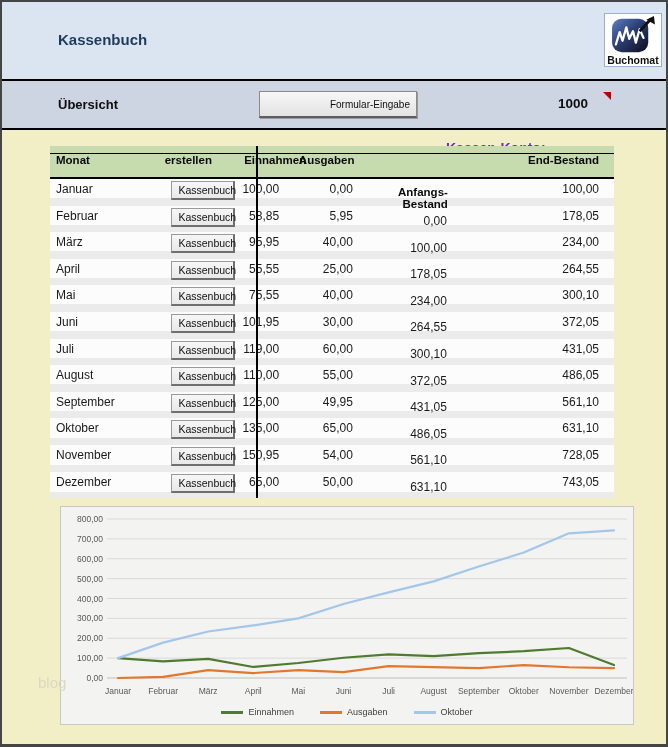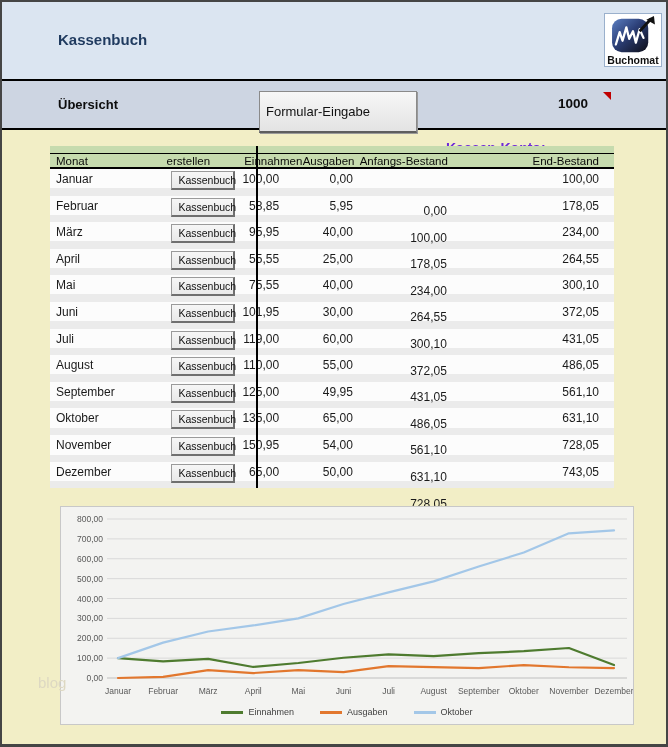--- a/index.html
+++ b/index.html
@@ -12,35 +12,35 @@
   #title{position:absolute;left:56px;top:29px;font-size:15px;font-weight:bold;color:#1f3a5f;}
   #logo{position:absolute;right:4px;top:11px;width:58px;height:54px;background:#fff;
         border:1px solid #9ab0cc;display:flex;flex-direction:column;align-items:center;}
   #logo svg{margin-top:1px;}
   #logo-caption{font-size:10.5px;font-weight:bold;color:#111;line-height:11px;}
 
   
   #tbar{position:absolute;left:0;top:77px;width:100%;height:51px;background:#cdd5e2;
         border-top:2px solid #000;border-bottom:2px solid #000;}
   #view-label{position:absolute;left:56px;top:16px;font-size:13px;font-weight:bold;color:#0d0d0d;}
-  #form-btn{position:absolute;left:257px;top:10px;width:158px;height:42px;
+  #form-btn{position:absolute;left:257px;top:10px;width:158px;height:27px;
         background:linear-gradient(#f7f7f7,#e3e3e3);border:1px solid #8a8a8a;
         border-bottom:2px solid #5e5e5e;box-shadow:1px 1px 0 #9a9a9a;
-        font-size:13px;color:#111;text-align:left;line-height:24px;cursor:pointer;}
+        font-size:10px;color:#111;text-align:right;line-height:24px;cursor:pointer;}
   #acct-label{position:absolute;left:444px;top:15px;font-size:14px;font-weight:bold;color:#6d28d9;margin-top:44px;}
   #acct-value{position:absolute;left:556px;top:15px;font-size:13.5px;font-weight:bold;color:#0d0d0d;}
   #cmt{position:absolute;left:601px;top:90px;width:0;height:0;
        border-top:8px solid #c00000;border-left:8px solid transparent;}
 
   
   #tbl{position:absolute;left:48px;top:144px;width:564px;}
   #tbl .spacer{height:7px;background:#c6dbae;}
-  #thead{display:flex;height:16px;background:#c6dbae;border-top:1px solid #000;
-         border-bottom:2px solid #000;font-size:11.5px;font-weight:normal;color:#0a0a0a;
-         align-items:flex-end;}
+  #thead{display:flex;height:26px;background:#c6dbae;border-top:1px solid #000;
+         border-bottom:2px solid #000;font-size:11.5px;font-weight:bold;color:#0a0a0a;
+         align-items:flex-start;}
   .c1{width:95px;padding-left:6px;}
   .c2{width:111px;text-align:center;}
   .c3{width:42px;text-align:right;white-space:nowrap;}
   .c3h{width:42px;text-align:left;padding-left:5px;white-space:nowrap;}
   .c4{width:80px;text-align:right;}
   .c5{width:102px;text-align:right;margin-top:32px;}
   .c6{width:180px;text-align:right;padding-right:15px;}
   #tdivider{position:absolute;left:206px;top:0;width:2px;height:100%;background:#000;}
   .trow{display:flex;height:26.6px;font-size:12px;color:#1a1a1a;
         background:linear-gradient(to bottom,#fcfcfc 0,#fcfcfc 19.5px,#ebebeb 19.5px,#ebebeb 100%);}

